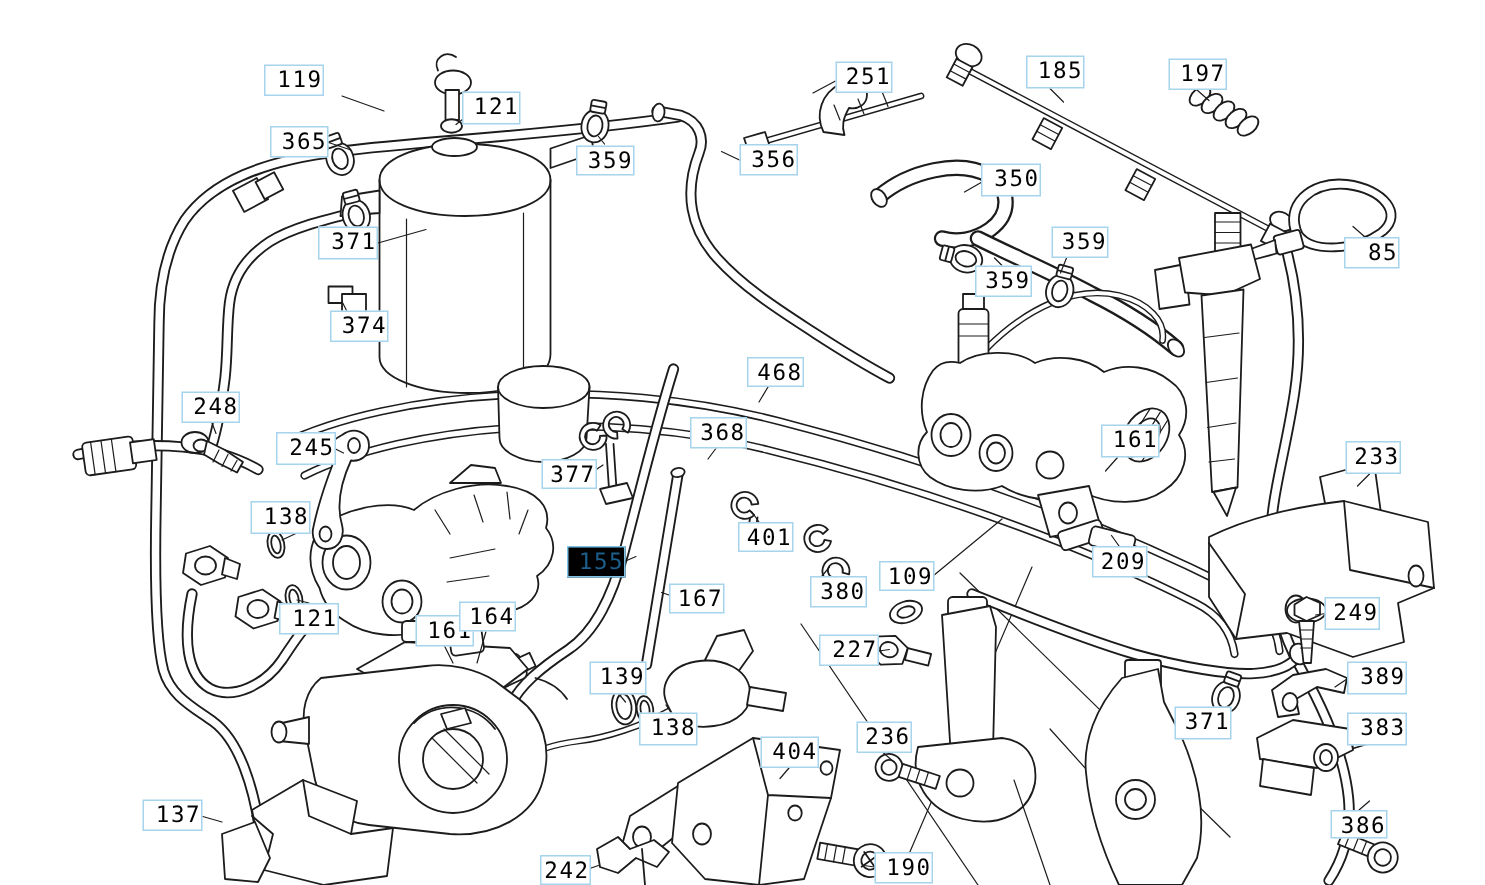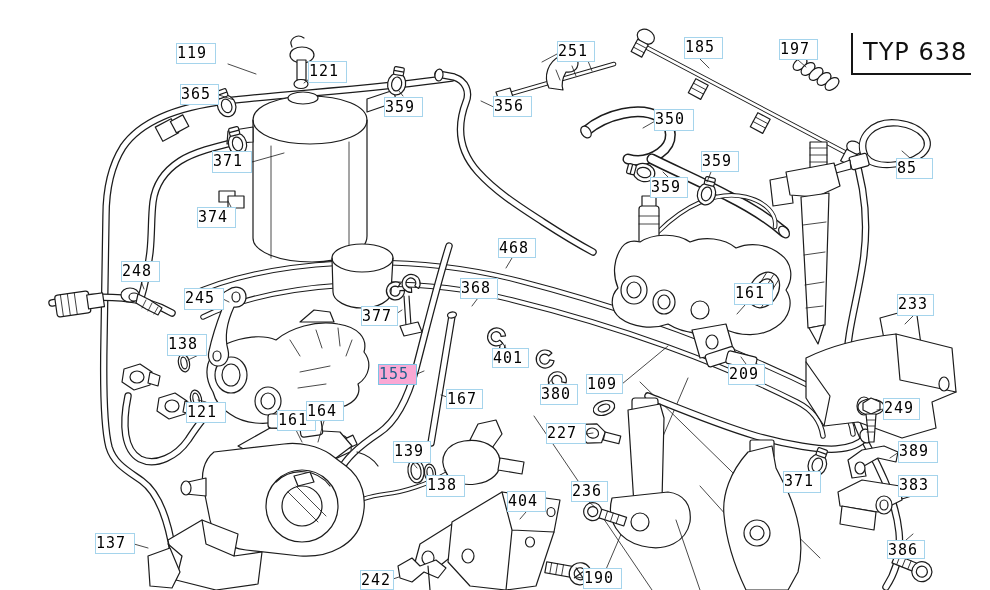--- a/index.html
+++ b/index.html
@@ -1,22 +1,22 @@
 <!DOCTYPE html>
 <html><head>
 <meta charset="utf-8">
 <style>
   html,body{margin:0;padding:0;background:#fff}
   .stage{position:relative;width:990px;height:590px;background:#fff;overflow:hidden;
          font-family:"DejaVu Sans Mono","Liberation Mono",monospace}
   .stage svg{position:absolute;left:0;top:0}
   .plabel{position:absolute;box-sizing:border-box;border:1.6px solid #a5d4ec;background:#fff;
-          color:#000;font-size:15px;line-height:17px;letter-spacing:1px;text-align:left;
+          color:#000;font-size:15px;line-height:17px;letter-spacing:1px;text-align:right;
           padding-top:1px;cursor:pointer;z-index:5}
-  .plabel.hl{background:#f9a8d4;border-color:#7cc3e5;color:#1d5f8c}
+  .plabel.hl{background:#000000;border-color:#7cc3e5;color:#1d5f8c}
   .typ-plate{position:absolute;left:851px;top:33px;width:108px;height:40px;
              border-left:2px solid #151515;border-bottom:2px solid #151515;
              font-family:"DejaVu Sans","Liberation Sans",sans-serif;font-size:24px;
              line-height:38px;padding-left:10px;letter-spacing:1px;color:#111;z-index:4}
   
   .ln{fill:none;stroke:#1c1c1c;stroke-width:1.2;stroke-linecap:round;stroke-linejoin:round}
   .thin{stroke-width:0.8}
   .fw{fill:#fff;stroke:#1c1c1c;stroke-width:1.2;stroke-linejoin:round}
   .to{fill:none;stroke:#1c1c1c;stroke-width:7.5;stroke-linecap:round}
   .ti{fill:none;stroke:#fff;stroke-width:5;stroke-linecap:round}
@@ -356,28 +356,27 @@
         </g>
   <path class="fw" d="M398,566 L412,558 L420,566 L436,560 L446,568 L438,578 L424,572 L412,582 L400,578 Z"></path>
   <path class="ln" d="M428,566 L430,590"></path>
 </g>
 
 <g>
   <path class="ln thin" d="M228,64 L256,74 M313,76 L304,83 M219,95 L234,100 M403,96 L399,91 M252,162 L284,153 M231,207 L228,201 M557,54 L542,62 M500,110 L481,101 M657,120 L643,128 M668,177 L663,172 M711,172 L707,182 M700,59 L709,68 M798,60 L806,67 M910,158 L902,151 M141,281 L144,289 M223,299 L229,302 M205,352 L188,360 M206,402 L198,400 M296,430 L302,442 M324,421 L318,442 M512,258 L506,268 M478,298 L472,306 M396,314 L402,310 M417,374 L424,371 M450,398 L441,395 M506,348 L501,341 M548,384 L553,378 M622,384 L668,346 M586,434 L593,433 M745,305 L737,314 M746,364 L741,357 M913,316 L905,324 M884,409 L877,410 M899,452 L890,458 M906,540 L913,534 M412,462 L417,468 M448,476 L444,470 M526,512 L520,519 M589,502 L596,508 M393,579 L399,577 M583,578 L576,577 M134,544 L148,548"></path>
 </g>
 </svg>
 
-<div class="typ-plate">TYP 638</div>
 
 <div class="plabel" style="left:176px;top:43px;width:40px;height:21px">119</div>
 <div class="plabel" style="left:308px;top:61px;width:39px;height:22px">121</div>
 <div class="plabel" style="left:180px;top:84px;width:39px;height:21px">365</div>
 <div class="plabel" style="left:384px;top:97px;width:39px;height:20px">359</div>
 <div class="plabel" style="left:212px;top:151px;width:40px;height:22px">371</div>
-<div class="plabel" style="left:197px;top:207px;width:39px;height:21px">374</div>
+<div class="plabel" style="left:220px;top:207px;width:39px;height:21px">374</div>
 <div class="plabel" style="left:557px;top:41px;width:38px;height:21px">251</div>
 <div class="plabel" style="left:493px;top:96px;width:39px;height:21px">356</div>
 <div class="plabel" style="left:654px;top:109px;width:40px;height:22px">350</div>
 <div class="plabel" style="left:684px;top:37px;width:39px;height:22px">185</div>
 <div class="plabel" style="left:779px;top:39px;width:39px;height:21px">197</div>
 <div class="plabel" style="left:896px;top:158px;width:37px;height:21px">85</div>
 <div class="plabel" style="left:701px;top:151px;width:38px;height:21px">359</div>
 <div class="plabel" style="left:650px;top:177px;width:38px;height:21px">359</div>
 <div class="plabel" style="left:121px;top:261px;width:39px;height:21px">248</div>
 <div class="plabel" style="left:184px;top:288px;width:40px;height:22px">245</div>

